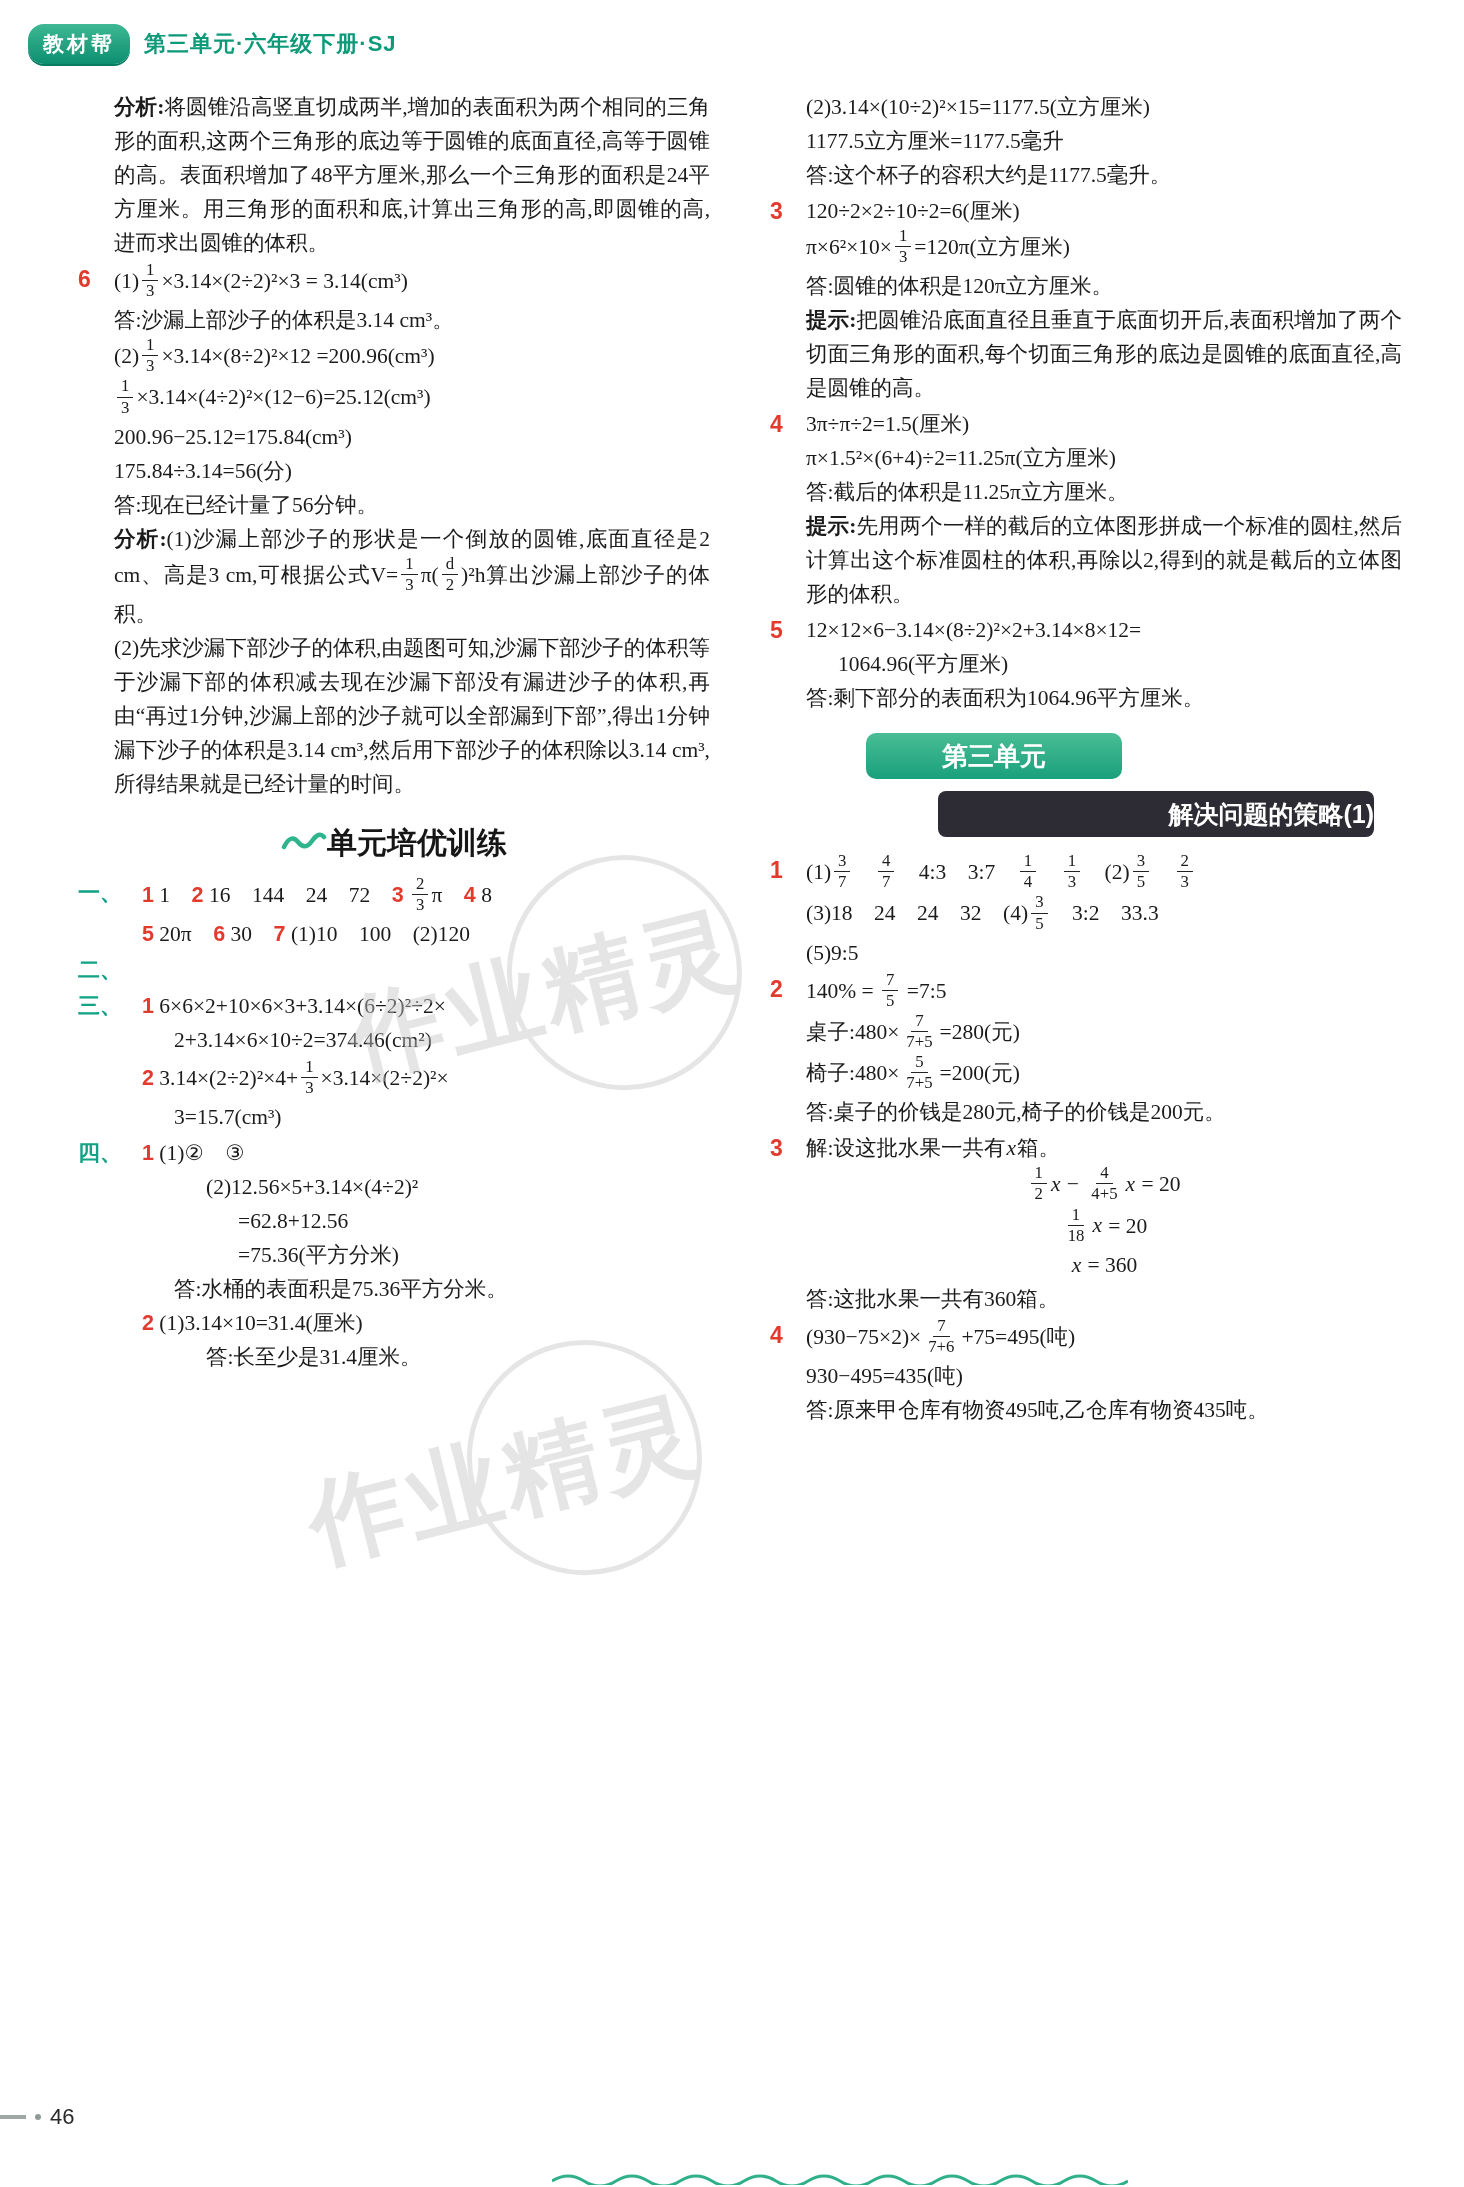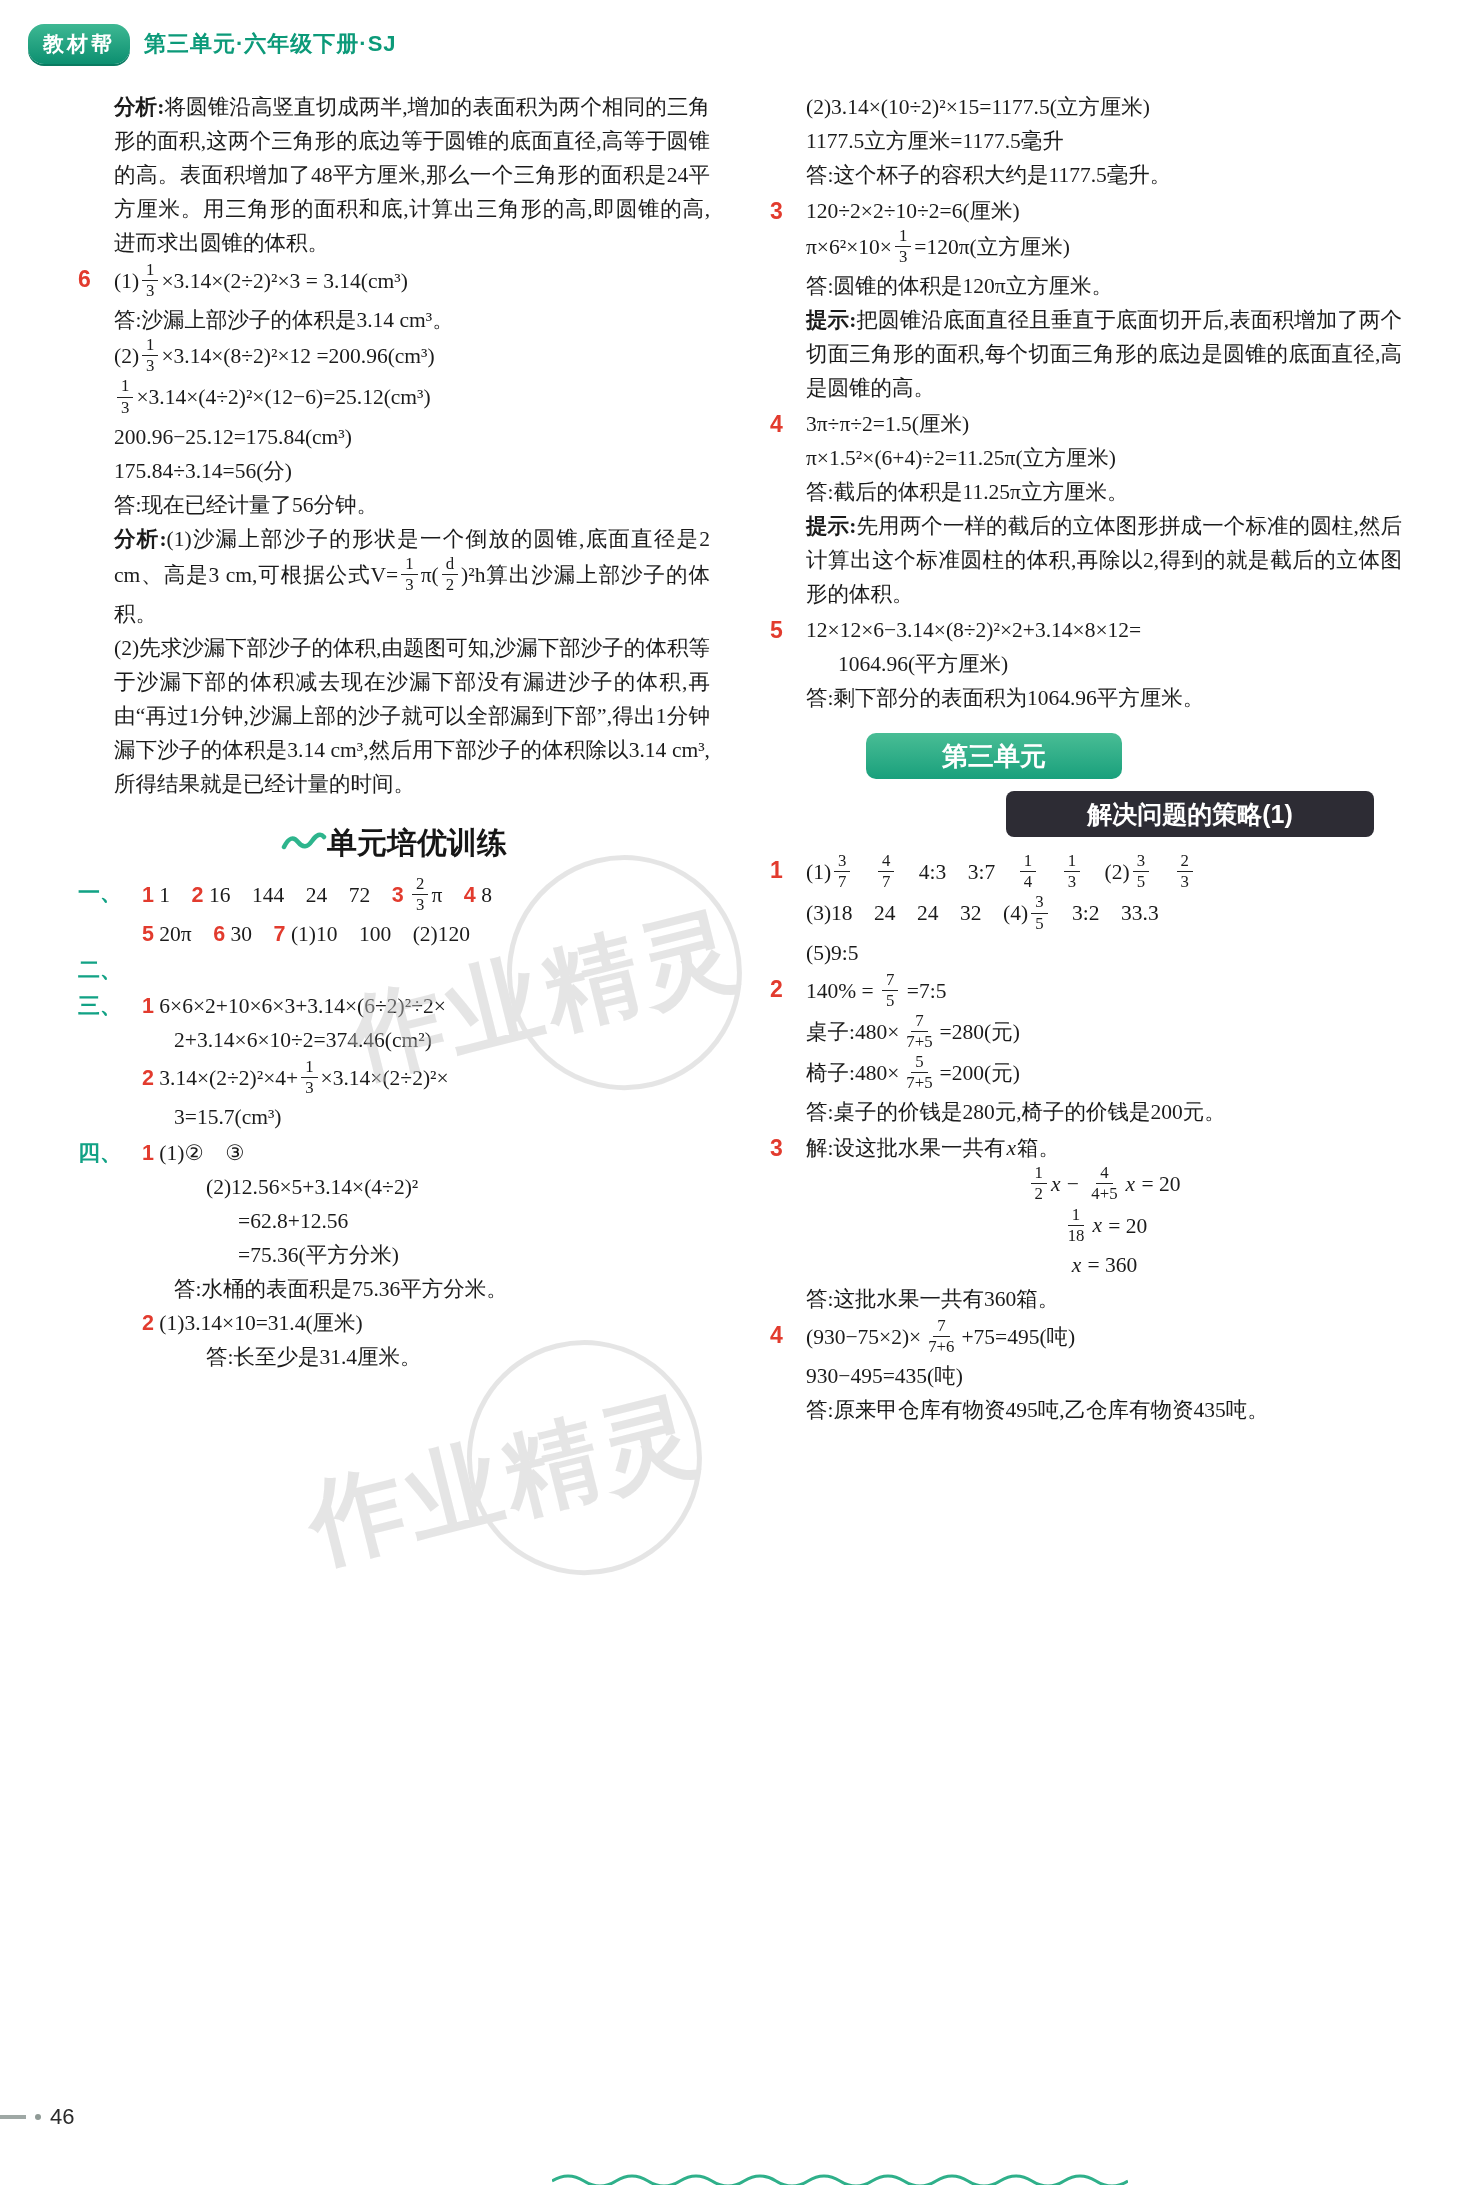--- a/index.html
+++ b/index.html
@@ -31,21 +31,21 @@
 
   .fr{display:inline-flex;flex-direction:column;align-items:center;vertical-align:middle;margin:0 3px;
     font-size:0.78em;line-height:1.2;transform:translateY(-2px)}
   .fr .fn{padding:0 4px;border-bottom:1.5px solid #222}
   .fr .fd{padding:0 4px}
 
   .sec1{display:flex;align-items:center;justify-content:center;margin:22px 0 12px;
     font:bold 30px "Liberation Sans",sans-serif;color:#161616}
   .banner-green{width:256px;margin:18px 0 12px 96px;text-align:center;color:#fff;
     font:bold 26px/46px "Liberation Sans",sans-serif;background:linear-gradient(180deg,#49bd95,#19a07c);border-radius:10px}
-  .banner-dark{width:368px;margin:4px 28px 16px auto;text-align:center;color:#fff;
+  .banner-dark{width:436px;margin:4px 28px 16px auto;text-align:right;color:#fff;
     font:bold 25px/46px "Liberation Sans",sans-serif;background:#2d2c34;border-radius:8px}
 
   
   .wm{position:absolute;z-index:4;pointer-events:none;opacity:.45;transform:rotate(-14deg);
     display:flex;align-items:center;height:150px}
   .wm .wtext{font:bold 95px "Liberation Sans",sans-serif;color:#c7c7c7;letter-spacing:5px;white-space:nowrap}
   .wm .ring{position:absolute;width:235px;height:235px;border:5px solid #c7c7c7;border-radius:50%;left:165px;top:-45px}
   .wm1{left:345px;top:920px}
   .wm2{left:305px;top:1405px}
 

